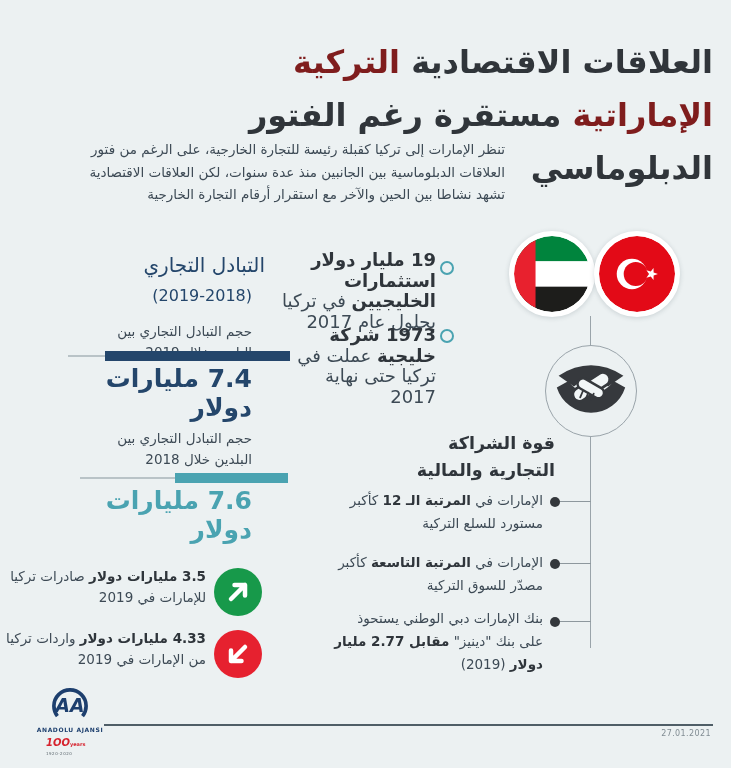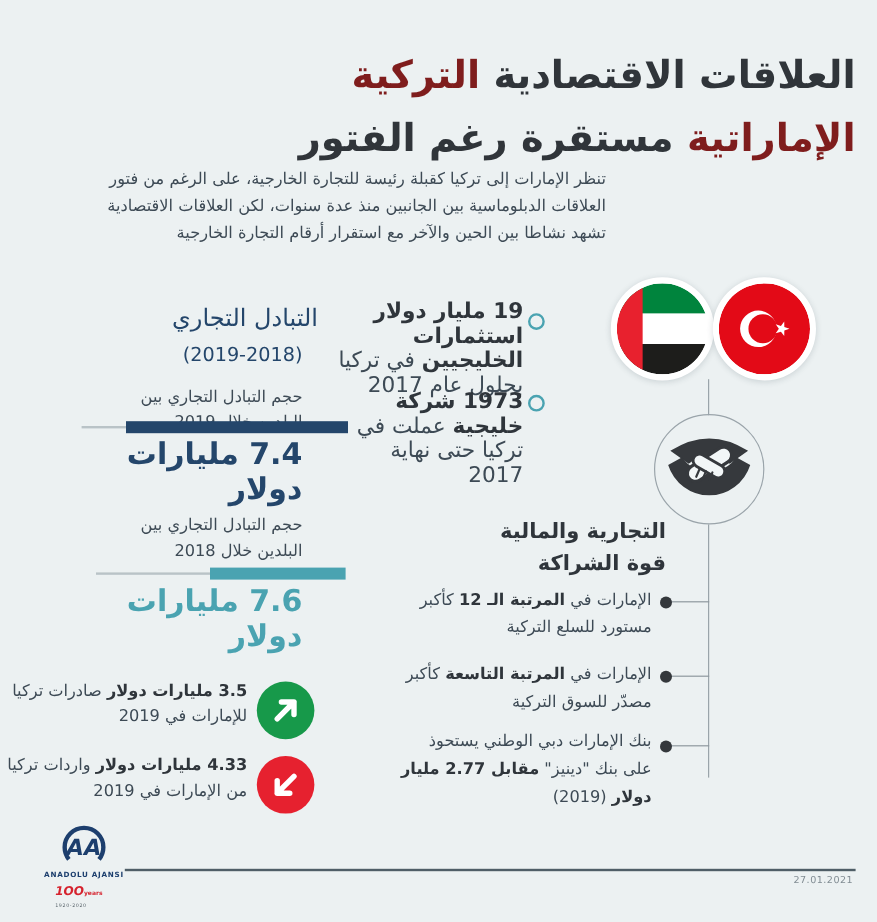--- a/index.html
+++ b/index.html
@@ -64,20 +64,21 @@
   .aa-100 .num{font-size:10px;font-style:italic;}
   .aa-100 .yrs{font-size:5px;}
   .aa-100 .range{display:block;font-size:4px;color:#5a656c;font-weight:400;letter-spacing:.5px;}
 </style>
 </head>
 <body>
 
 <div class="abs title rtl">
   <div><span>العلاقات الاقتصادية</span> <span class="red">التركية</span></div>
   <div><span class="red">الإماراتية</span> <span>مستقرة رغم الفتور</span></div>
+  <div><span>الدبلوماسي</span></div>
 </div>
 
 <p class="abs intro rtl">تنظر الإمارات إلى تركيا كقبلة رئيسة للتجارة الخارجية، على الرغم من فتور العلاقات الدبلوماسية بين الجانبين منذ عدة سنوات، لكن العلاقات الاقتصادية تشهد نشاطا بين الحين والآخر مع استقرار أرقام التجارة الخارجية</p>
 
 <div class="abs flag uae">
   <svg viewBox="0 0 60 60" aria-hidden="true">
     <defs>
         <clipPath id="cpu">
           <circle cx="30" cy="30" r="30"></circle>
         </clipPath>
@@ -163,22 +164,22 @@
   <svg viewBox="0 0 48 48" aria-hidden="true">
     <path d="M31 17 L17 31 M17 31 H27.5 M17 31 V20.5" stroke="#ffffff" stroke-width="4.5" fill="none" stroke-linecap="round" stroke-linejoin="round"></path>
   </svg>
 </div>
 <div class="abs flow-txt ft2 rtl">
   <span class="b">4.33 مليارات دولار</span>
   <span>واردات تركيا من الإمارات في 2019</span>
 </div>
 
 <div class="abs p-head rtl">
+  <div>قوة الشراكة</div>
   <div>التجارية والمالية</div>
-  <div>قوة الشراكة</div>
 </div>
 
 <div class="abs p-line pl1"></div>
 <div class="abs p-dot pd1"></div>
 <div class="abs p-item pi1 rtl">
   <span>الإمارات في</span>
   <span class="b">المرتبة الـ 12</span>
   <span>كأكبر مستورد للسلع التركية</span>
 </div>
 

